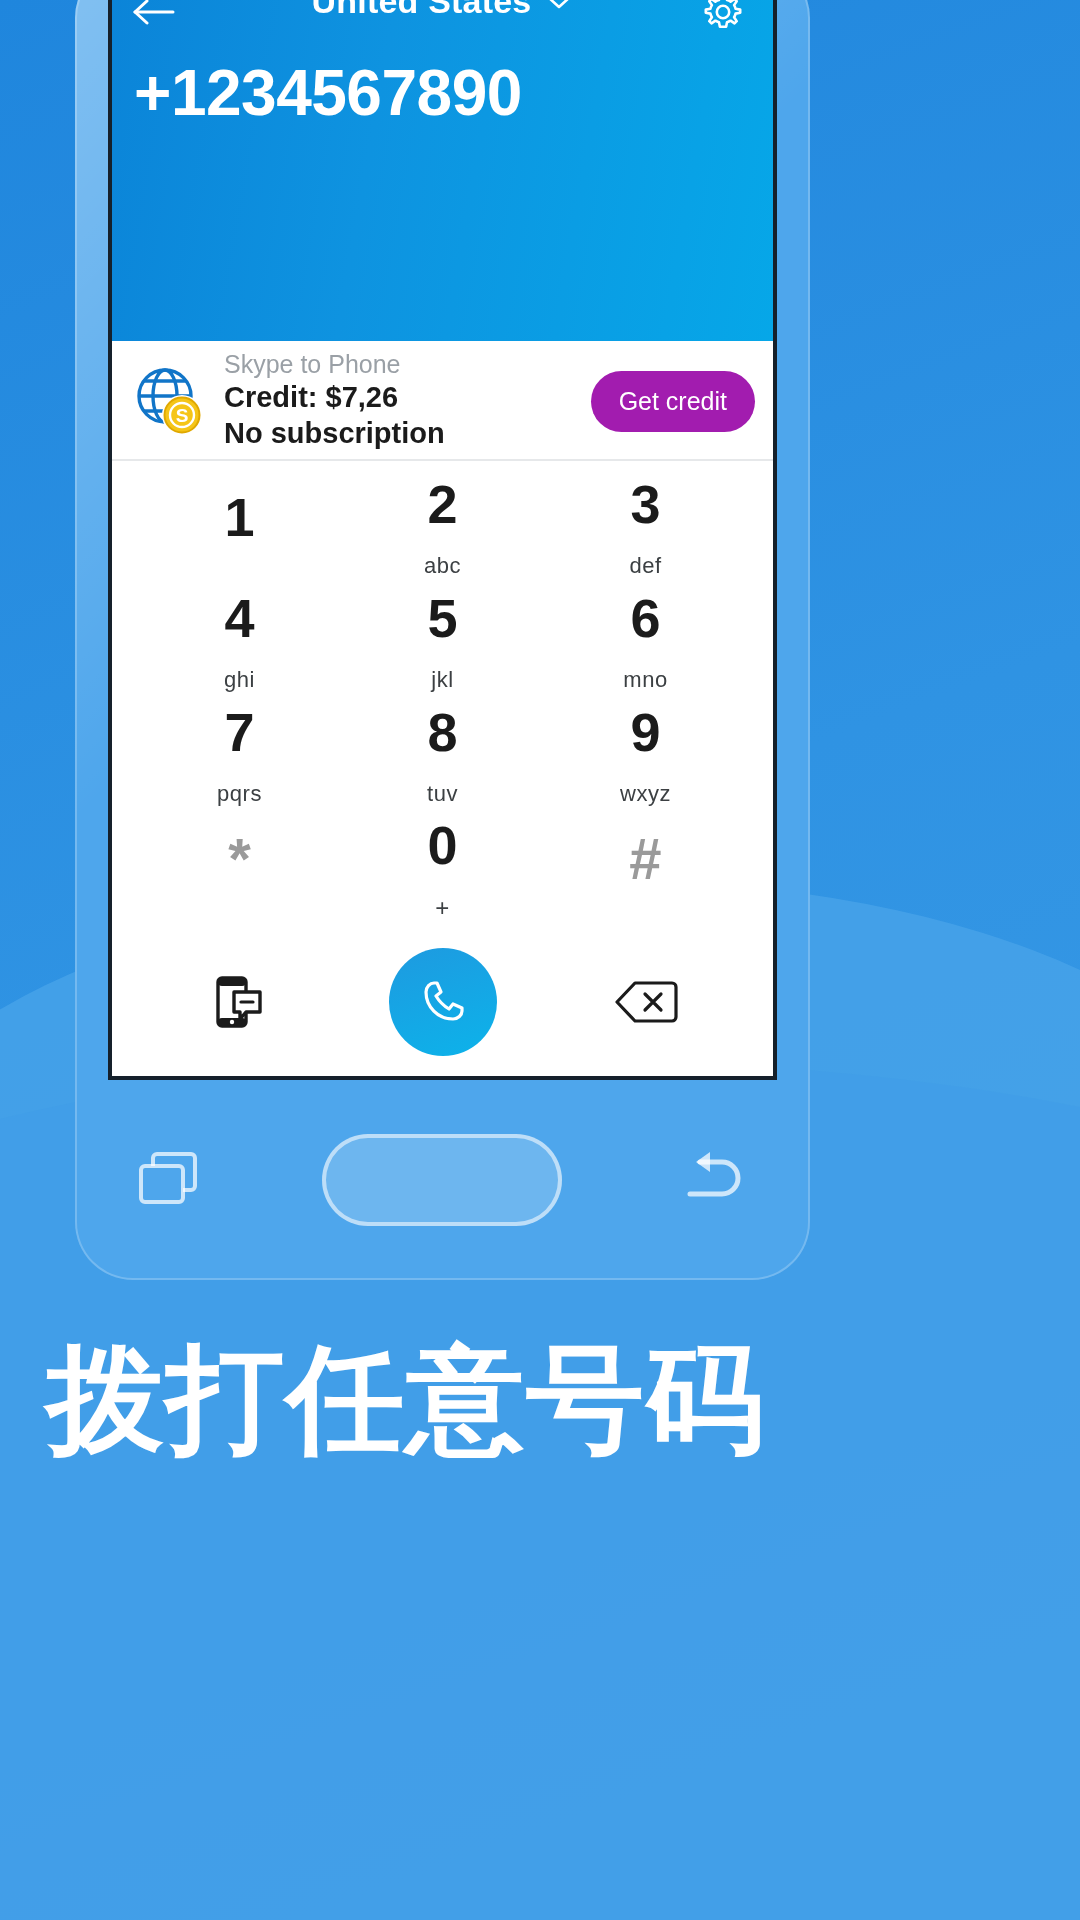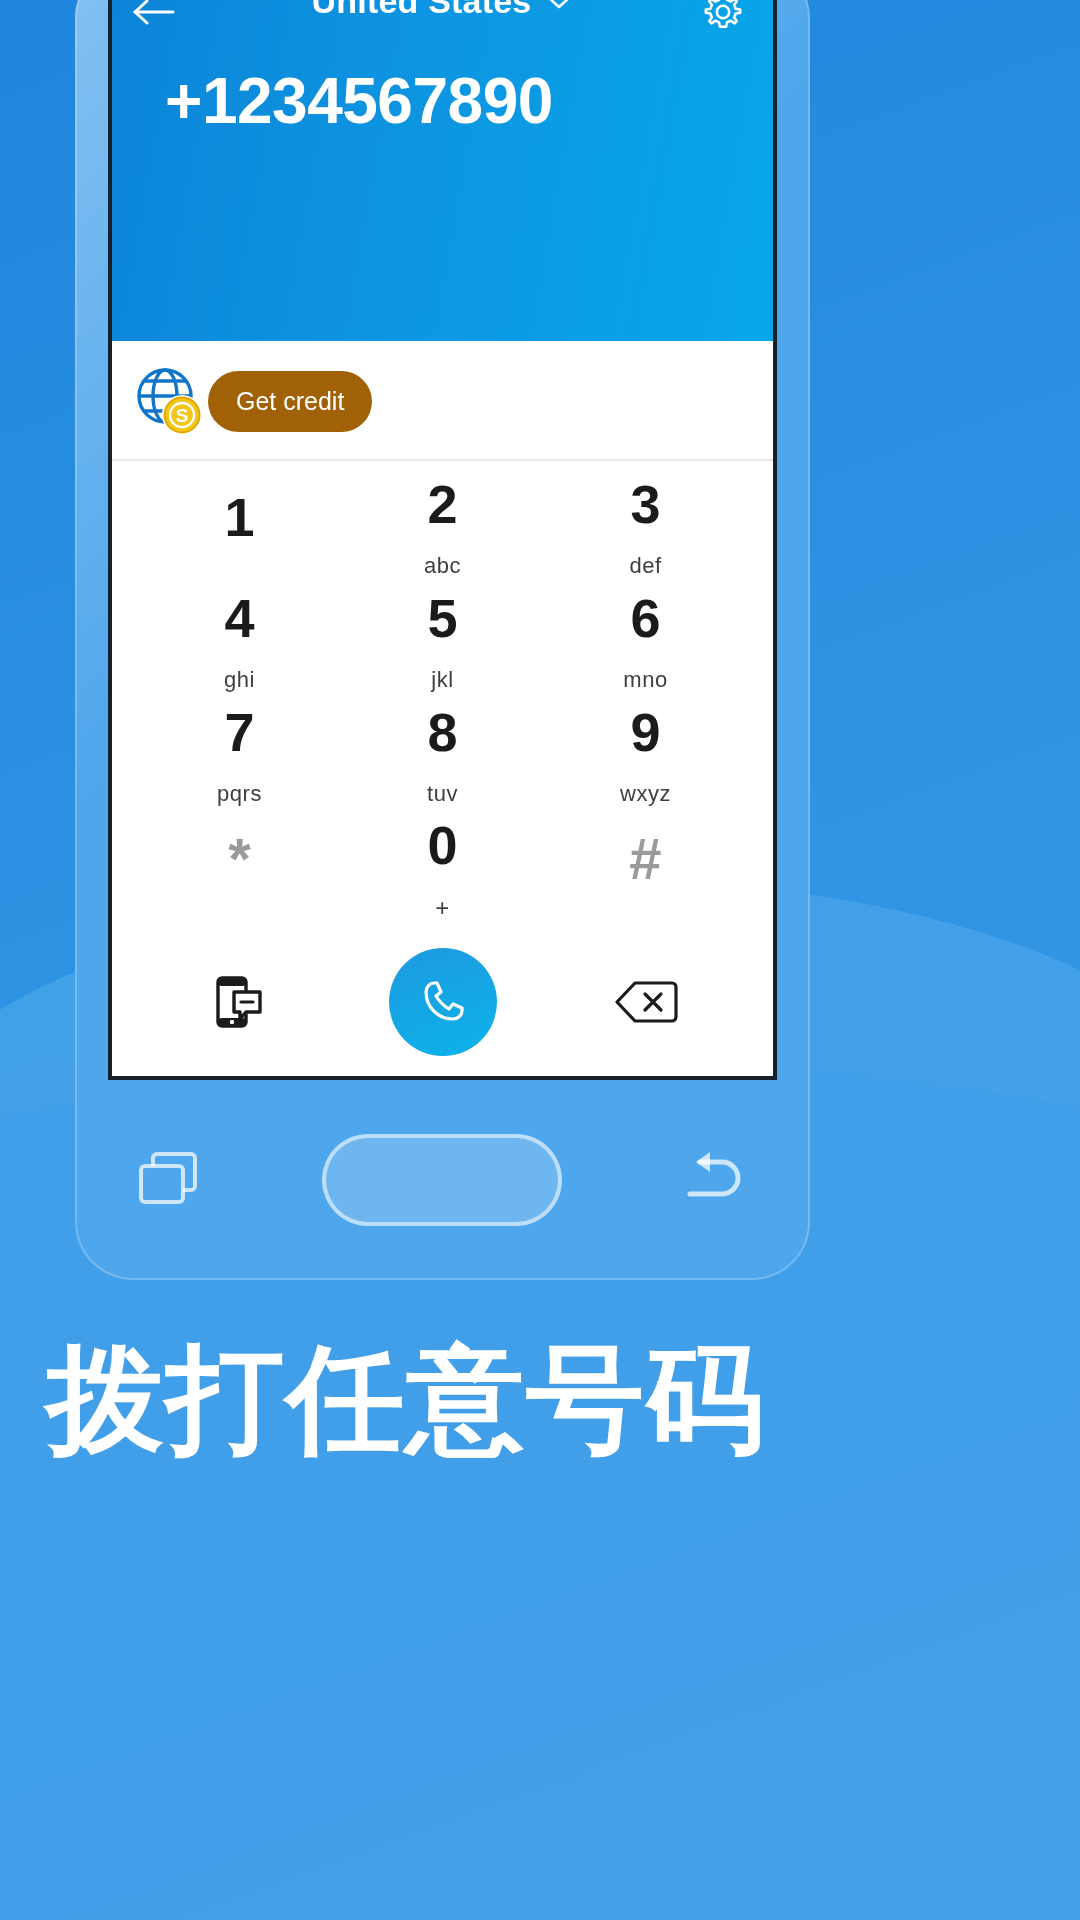--- a/index.html
+++ b/index.html
@@ -78,26 +78,25 @@
   .country-title{
     color:#fff; font-size:34px; font-weight:700; letter-spacing:.2px;
   }
   .gear-btn{
     position:absolute; right:16px; top:14px;
     width:68px; height:68px;
     display:flex; align-items:center; justify-content:center;
     cursor:pointer;
   }
   .phone-number{
-    position:absolute; left:22px; top:100px;
+    position:absolute; left:22px; top:92px;
     color:#fff;
     font-size:64px;
     font-weight:700;
     letter-spacing:-0.5px;
-    margin-left:31px;
   }
 
   
   .credit-bar{
     display:flex; align-items:center;
     padding:16px 18px 14px 18px;
     border-bottom:2px solid #e6e8ea;
     background:#fff;
     height:120px;
   }
@@ -109,21 +108,21 @@
     color:#9aa0a6; font-size:25px; line-height:1.15; font-weight:400;
   }
   .credit-main{
     color:#1b1b1b; font-size:29px; font-weight:700; line-height:1.25;
   }
   .credit-status{
     color:#1b1b1b; font-size:29px; font-weight:700; line-height:1.25;
   }
   .get-credit-btn{
     flex:0 0 auto;
-    background:#a16207;
+    background:#a21caf;
     color:#fff;
     font-size:25px;
     border:none;
     border-radius:34px;
     padding:16px 28px;
     cursor:pointer;
     white-space:nowrap;
     font-family:"Liberation Sans", sans-serif;
   }
 
@@ -257,20 +256,25 @@
             <path d="M14 19 H56"></path>
             <path d="M14 49 H56"></path>
           </g>
           <circle cx="52" cy="53" r="20" fill="#ffffff"></circle>
           <circle cx="52" cy="53" r="17.5" fill="#f5c518" stroke="#e0a800" stroke-width="2"></circle>
           <circle cx="52" cy="53" r="12" fill="none" stroke="#ffffff" stroke-width="2.4"></circle>
           <text x="52" y="60" font-family="Liberation Sans, sans-serif" font-size="19" font-weight="bold" fill="#ffffff" text-anchor="middle">S</text>
         </svg>
       </div>
 
+      <div class="credit-texts">
+        <div class="credit-sub">Skype to Phone</div>
+        <div class="credit-main">Credit: $7,26</div>
+        <div class="credit-status">No subscription</div>
+      </div>
 
       <button class="get-credit-btn">Get credit</button>
     </div>
 
     <div class="dialpad">
 
       <div class="pad-row">
         <div class="pad-key">
           <span class="key-digit">1</span>
           <span class="key-letters"></span>

